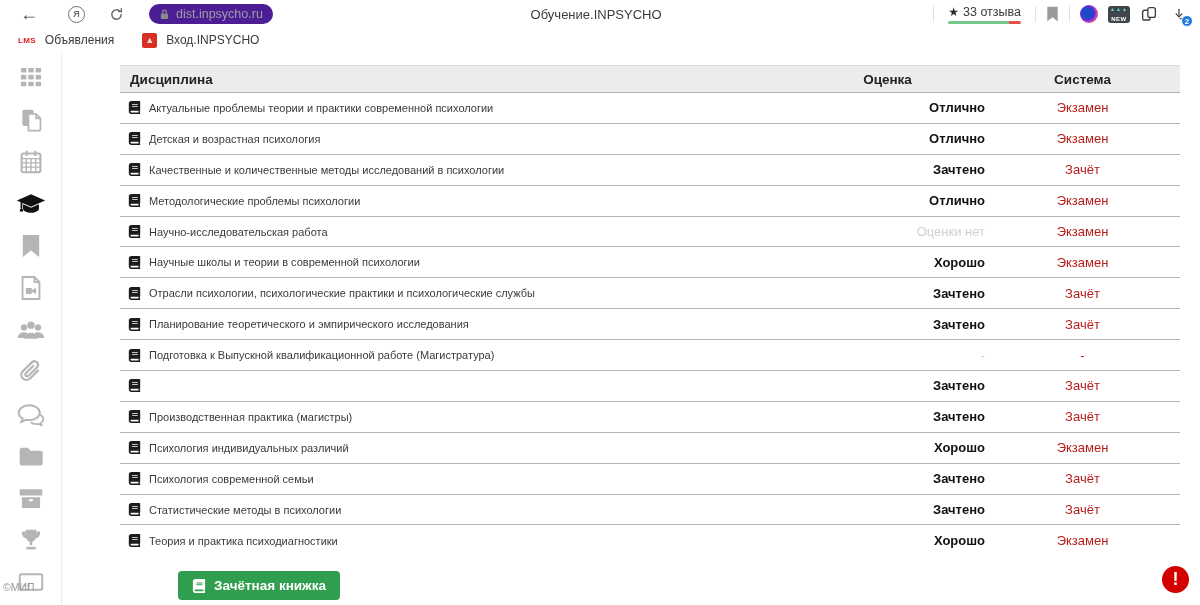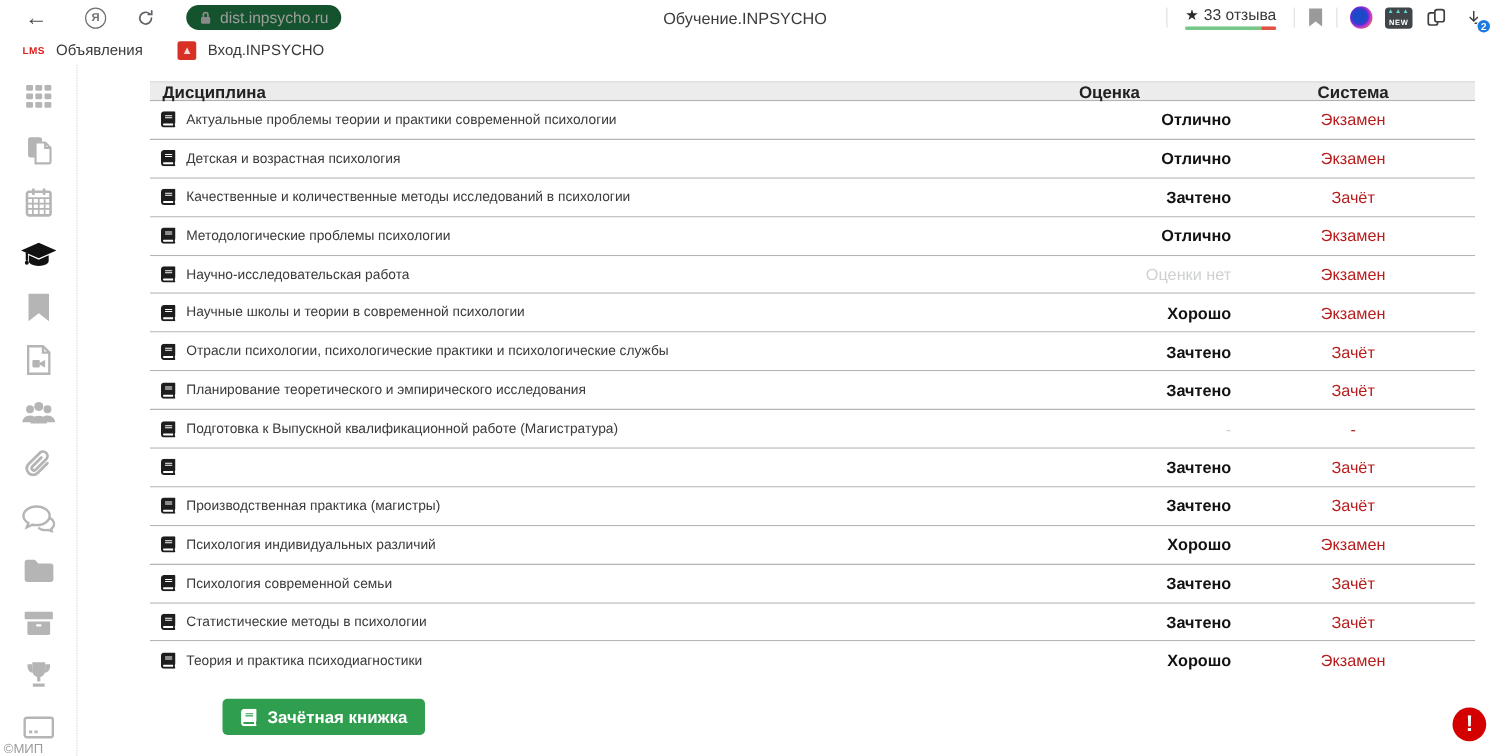--- a/index.html
+++ b/index.html
@@ -10,21 +10,21 @@
     -webkit-font-smoothing:antialiased;
   }
 
   
   .top-bar{ height:28px; display:flex; align-items:center; padding:0 10px; position:relative; background:#fff; }
   .nav-btn{ display:flex; align-items:center; justify-content:center; width:22px; height:22px; cursor:pointer; color:#5f6368; }
   .back-arrow{ font-size:18px; color:#4a4a4a; margin-left:8px; line-height:1; }
   .ya-circle{ margin-left:28px; width:17px; height:17px; border:1.6px solid #6f6f6f; border-radius:50%;
     display:flex; align-items:center; justify-content:center; font-size:9px; font-weight:bold; color:#6f6f6f; }
   .reload{ margin-left:20px; }
-  .url-pill{ margin-left:22px; height:20px; background:#14532d; border-radius:10px; display:flex;
+  .url-pill{ margin-left:22px; height:20px; background:#4c1d95; border-radius:10px; display:flex;
     align-items:center; padding:0 10px; gap:6px; cursor:text; }
   .url-text{ font-size:12.5px; color:#9e9e9e; }
   .page-title{ position:absolute; left:50%; transform:translateX(-53%); font-size:13px; color:#3c3c3c; white-space:nowrap; }
   .right-cluster{ margin-left:auto; display:flex; align-items:center; gap:10px; }
   .vsep{ width:1px; height:16px; background:#e2e2e2; }
   .reviews{ display:flex; flex-direction:column; gap:2px; cursor:pointer; padding:0 4px; }
   .reviews-line{ display:flex; align-items:center; gap:4px; font-size:12.5px; color:#3a3a3a; }
   .star{ font-size:12px; color:#2b2b2b; }
   .review-bar{ display:flex; height:3px; border-radius:2px; overflow:hidden; }
   .review-bar .g{ flex:5.2; }
@@ -48,27 +48,27 @@
   .lms-favicon{ font-size:8px; font-weight:bold; color:#e21b1b; letter-spacing:.3px; }
   .mip-favicon{ width:15px; height:15px; background:#d93025; border-radius:2px; display:flex; align-items:center; justify-content:center; }
   .mip-favicon span{ color:#f6d9d4; font-size:9px; line-height:1; }
 
   
   .app{ display:flex; height:553px; }
   .sidebar{ width:62px; flex:0 0 62px; border-right:1px dotted #dcdcdc; position:relative;
     display:flex; flex-direction:column; align-items:center; padding-top:12px; gap:14px; }
   .side-ico{ width:30px; height:28px; display:flex; align-items:center; justify-content:center; cursor:pointer; color:#b5b5b5; }
   .side-ico.active{ color:#111; }
-  .copyright{ position:absolute; bottom:0; left:3px; font-size:10.5px; color:#9b9b9b; }
+  .copyright{ position:absolute; bottom:12px; left:3px; font-size:10.5px; color:#9b9b9b; }
 
   .main{ flex:1; position:relative; }
   .table-wrap{ margin:13px 20px 0 58px; width:1060px; }
   .grid-table{ width:100%; }
   .trow, .thead{ display:grid; grid-template-columns: 1fr 195px 195px; align-items:center; }
-  .thead{ height:16px; background:#ececec; border-top:1px solid #dcdcdc; border-bottom:1px solid #b2b2b2;
+  .thead{ height:28px; background:#ececec; border-top:1px solid #dcdcdc; border-bottom:1px solid #b2b2b2;
     font-weight:bold; font-size:13.5px; color:#222; }
   .thead .h-disc{ padding-left:10px; }
   .thead .h-grade, .thead .h-sys{ text-align:center; }
   .trow{ height:30.9px; border-bottom:1px solid #b4b4b4; background:#fff; cursor:pointer; }
   .trow:last-child{ border-bottom:none; }
   .c-disc{ display:flex; align-items:center; gap:8px; padding-left:8px; font-size:11px; color:#3a3a3a; }
   .book-ico{ display:flex; color:#1d1d1d; flex:0 0 auto; }
   .c-grade{ text-align:right; font-size:13px; font-weight:bold; color:#121212; }
   .c-sys{ text-align:center; font-size:13px; color:#b91c1c; }
   .c-grade.muted{ font-weight:normal; color:#cfd0d1; }

